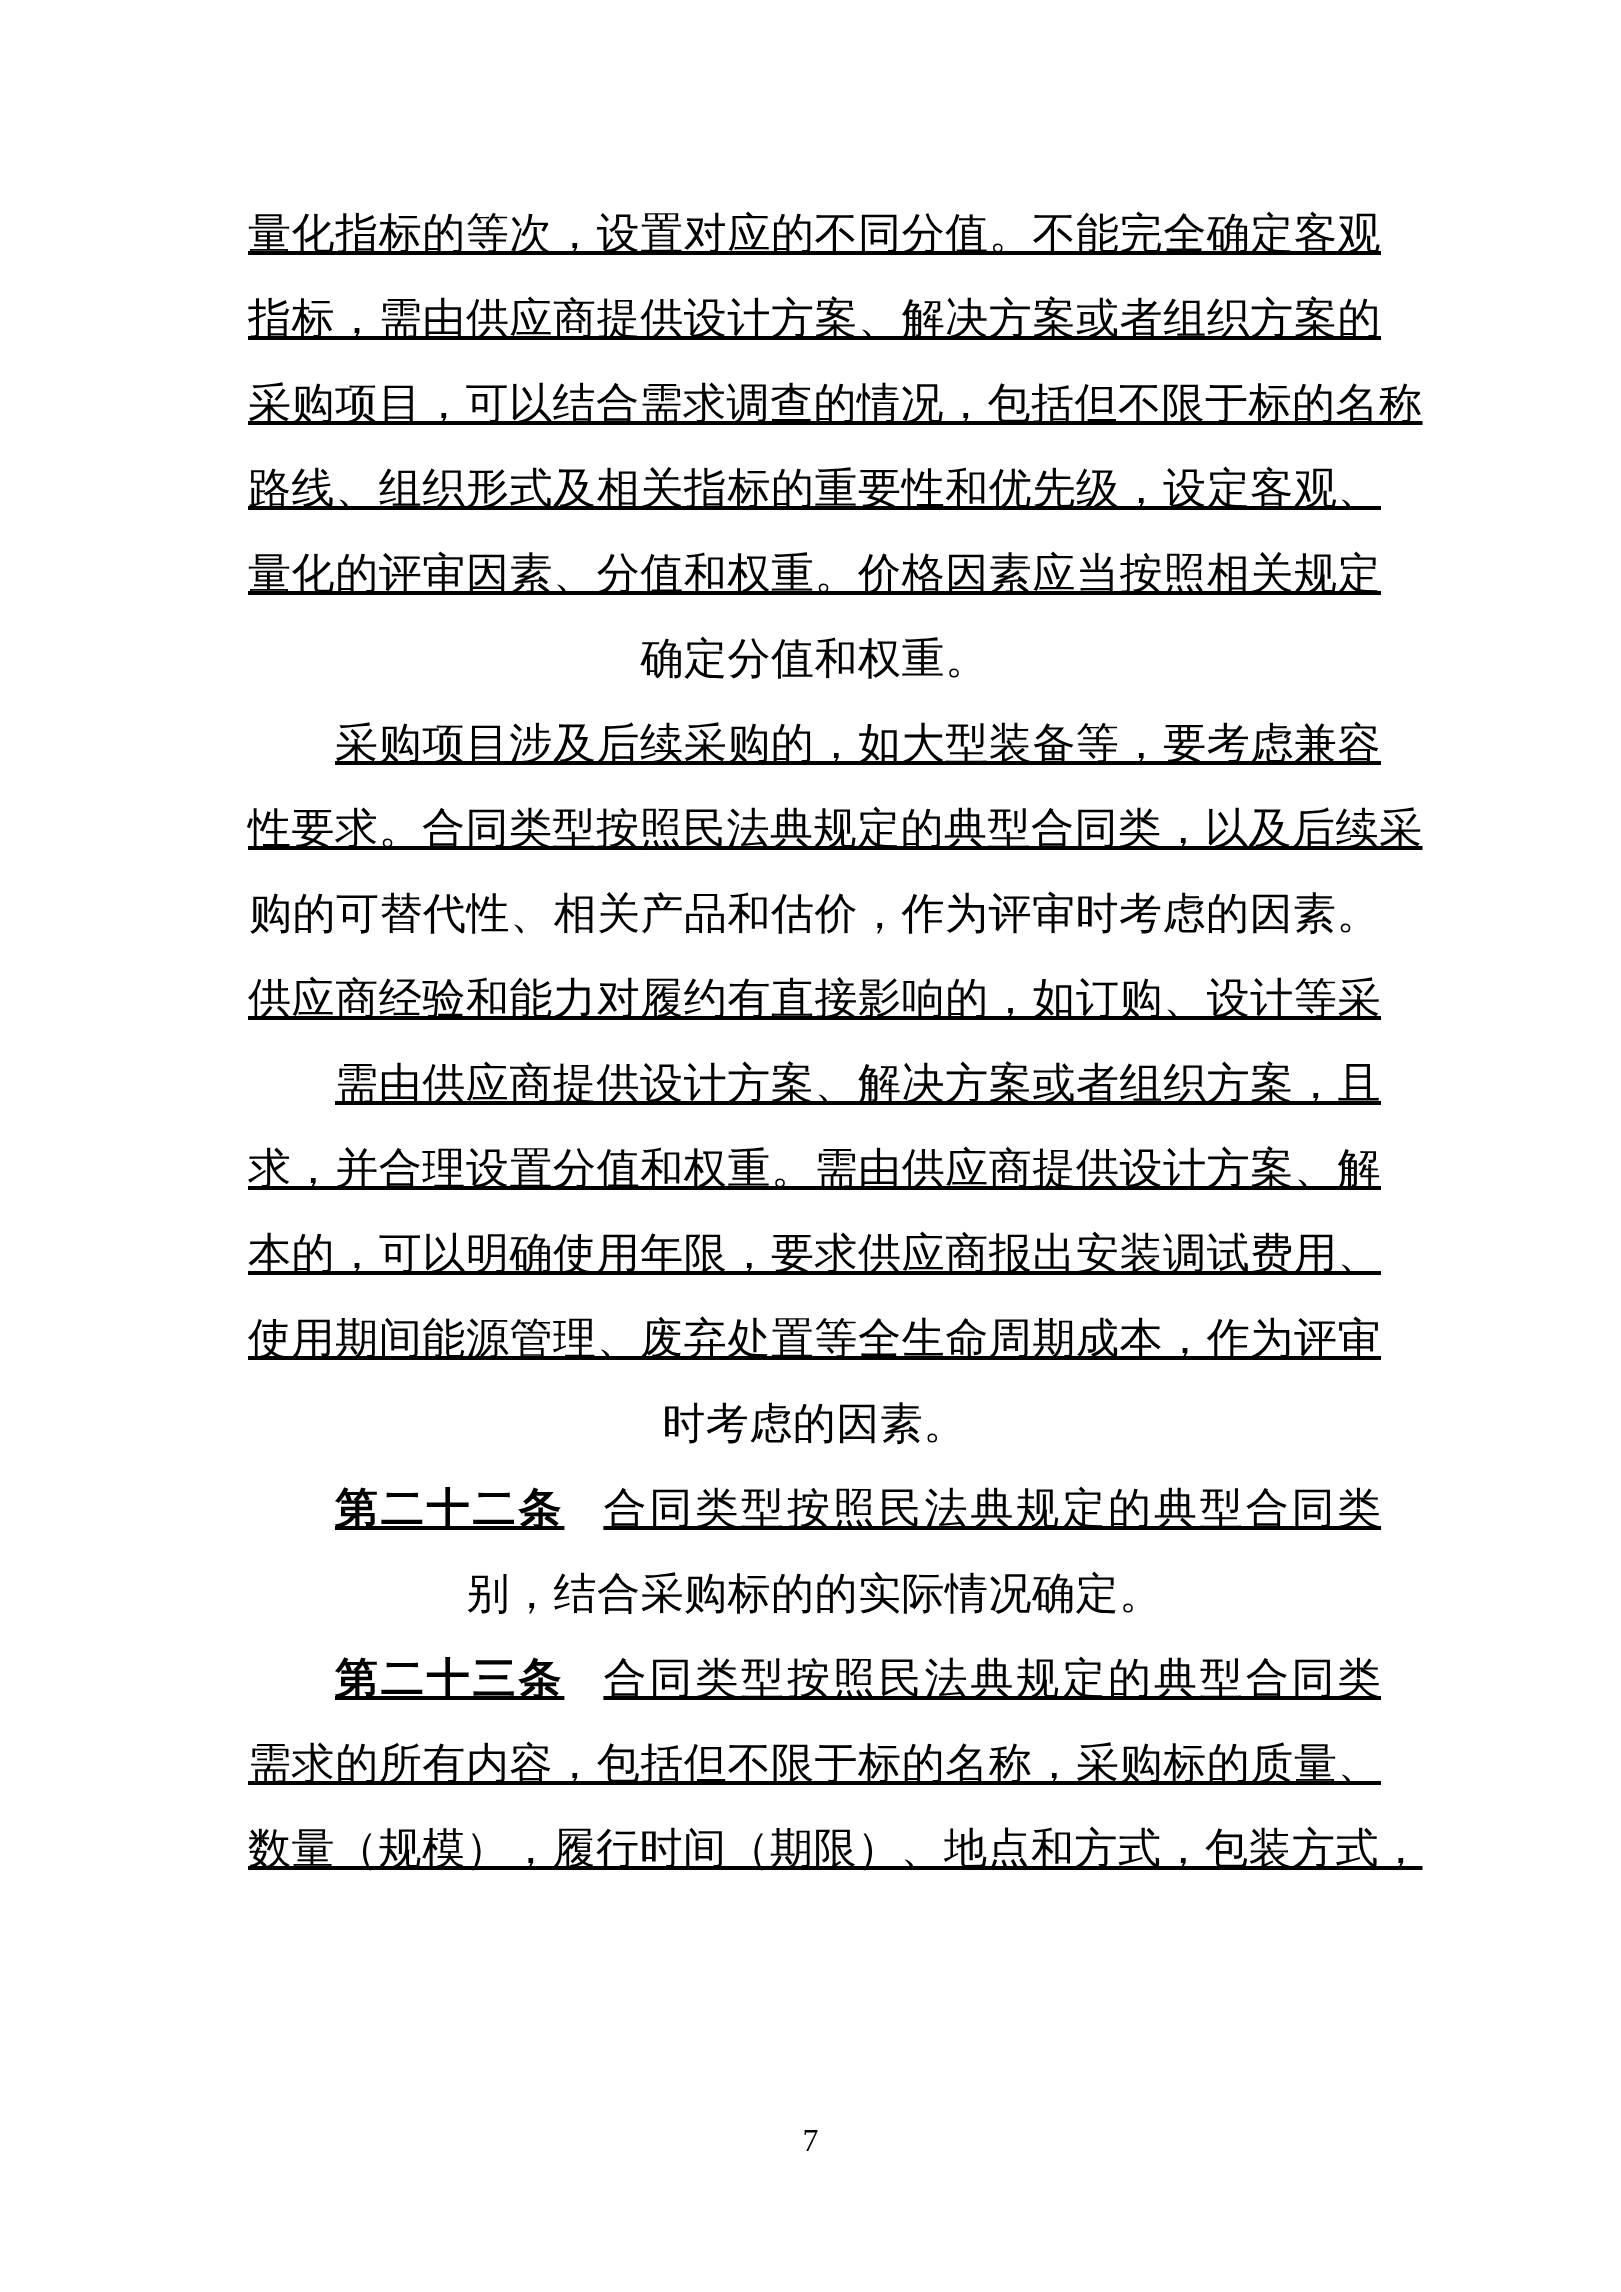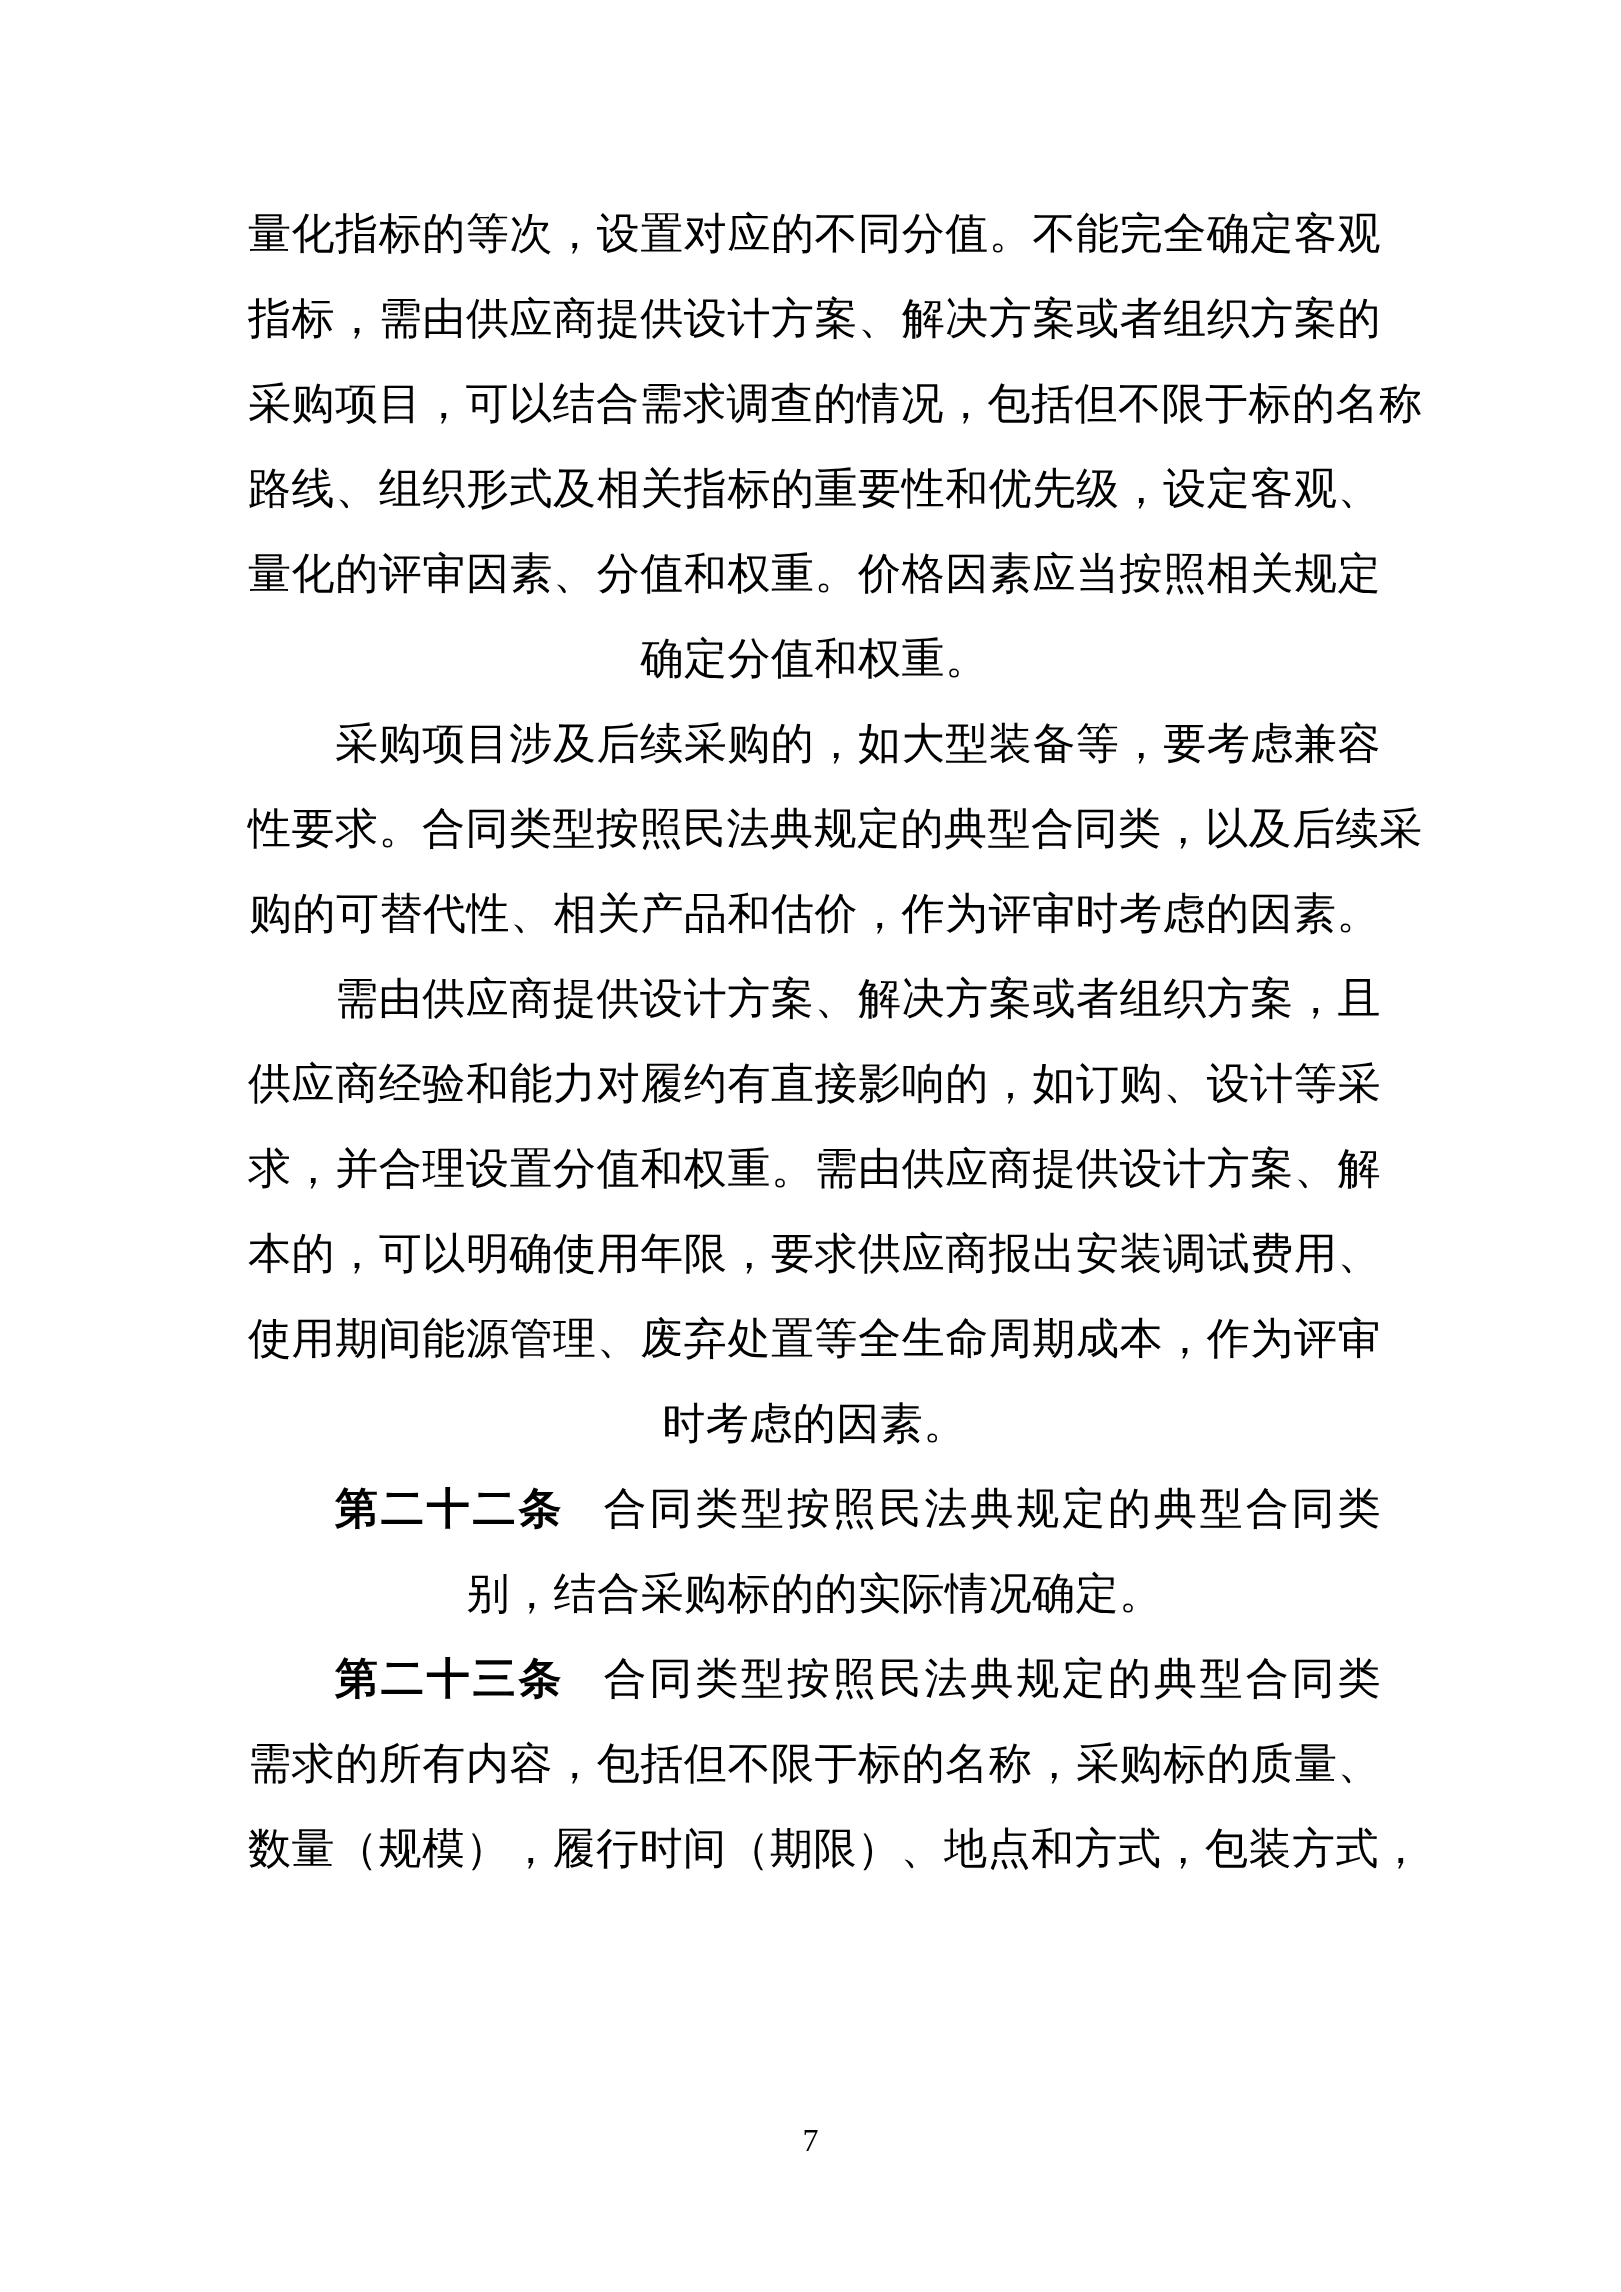--- a/index.html
+++ b/index.html
@@ -33,20 +33,21 @@
     line-height: 85px;
     font-size: 43px;
     white-space: nowrap;
     text-align: center;
     letter-spacing: 0.5px;
   }
   .line.j {
     text-align: justify;
     text-align-last: justify;
     text-justify: inter-character;
+    text-decoration: underline;
   }
   .line.ind {
     padding-left: 87px;
   }
   .boldterm {
     font-weight: bold;
     margin-right: 39px;
     margin-top: 32px;
   }
   .footer {
@@ -70,22 +71,22 @@
   <div class="textblock" id="textblock">
       <div class="line j">量化指标的等次，设置对应的不同分值。不能完全确定客观</div>
       <div class="line j">指标，需由供应商提供设计方案、解决方案或者组织方案的</div>
       <div class="line j">采购项目，可以结合需求调查的情况，包括但不限于标的名称</div>
       <div class="line j">路线、组织形式及相关指标的重要性和优先级，设定客观、</div>
       <div class="line j">量化的评审因素、分值和权重。价格因素应当按照相关规定</div>
       <div class="line">确定分值和权重。</div>
       <div class="line j ind">采购项目涉及后续采购的，如大型装备等，要考虑兼容</div>
       <div class="line j">性要求。合同类型按照民法典规定的典型合同类，以及后续采</div>
       <div class="line">购的可替代性、相关产品和估价，作为评审时考虑的因素。</div>
+      <div class="line j">供应商经验和能力对履约有直接影响的，如订购、设计等采</div>
       <div class="line j ind">需由供应商提供设计方案、解决方案或者组织方案，且</div>
-      <div class="line j">供应商经验和能力对履约有直接影响的，如订购、设计等采</div>
       <div class="line j">求，并合理设置分值和权重。需由供应商提供设计方案、解</div>
       <div class="line j">本的，可以明确使用年限，要求供应商报出安装调试费用、</div>
       <div class="line j">使用期间能源管理、废弃处置等全生命周期成本，作为评审</div>
       <div class="line">时考虑的因素。</div>
       <div class="line j ind"><span class="boldterm">第二十二条</span><span>合同类型按照民法典规定的典型合同类</span></div>
       <div class="line">别，结合采购标的的实际情况确定。</div>
       <div class="line j ind"><span class="boldterm">第二十三条</span><span>合同类型按照民法典规定的典型合同类</span></div>
       <div class="line j">需求的所有内容，包括但不限于标的名称，采购标的质量、</div>
       <div class="line j">数量（规模），履行时间（期限）、地点和方式，包装方式，</div>
     </div>

